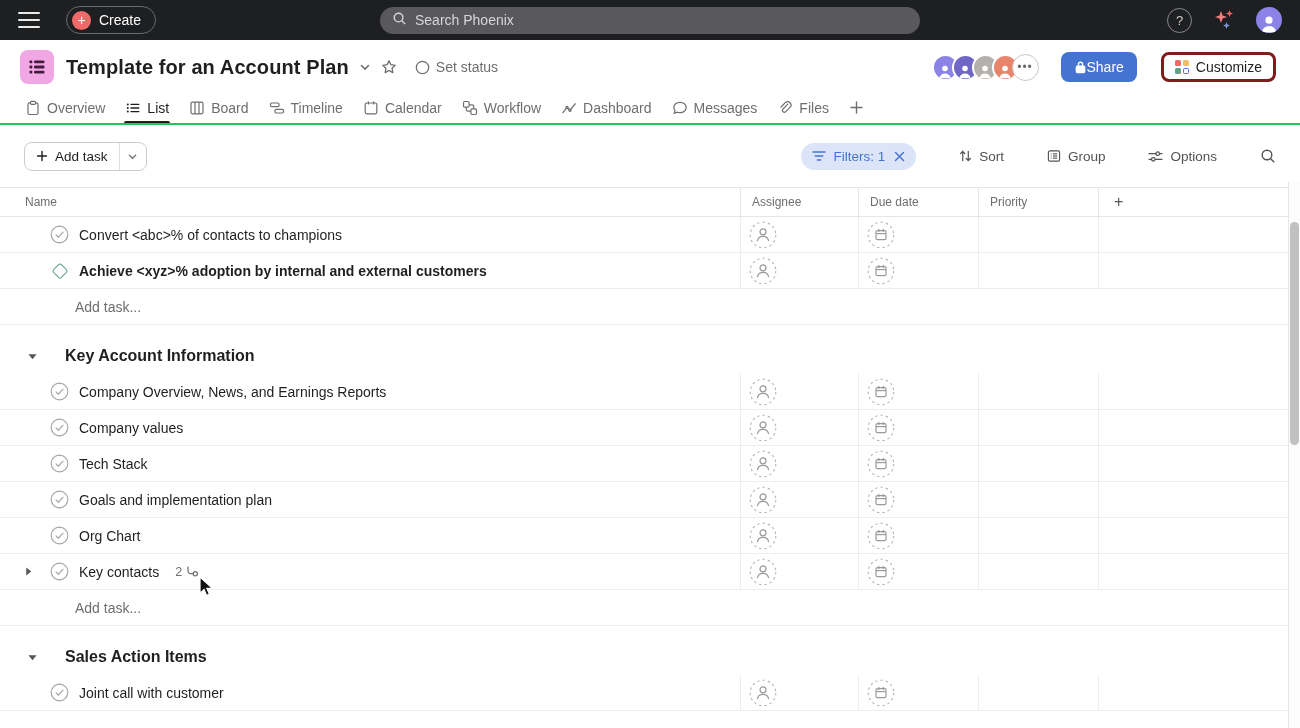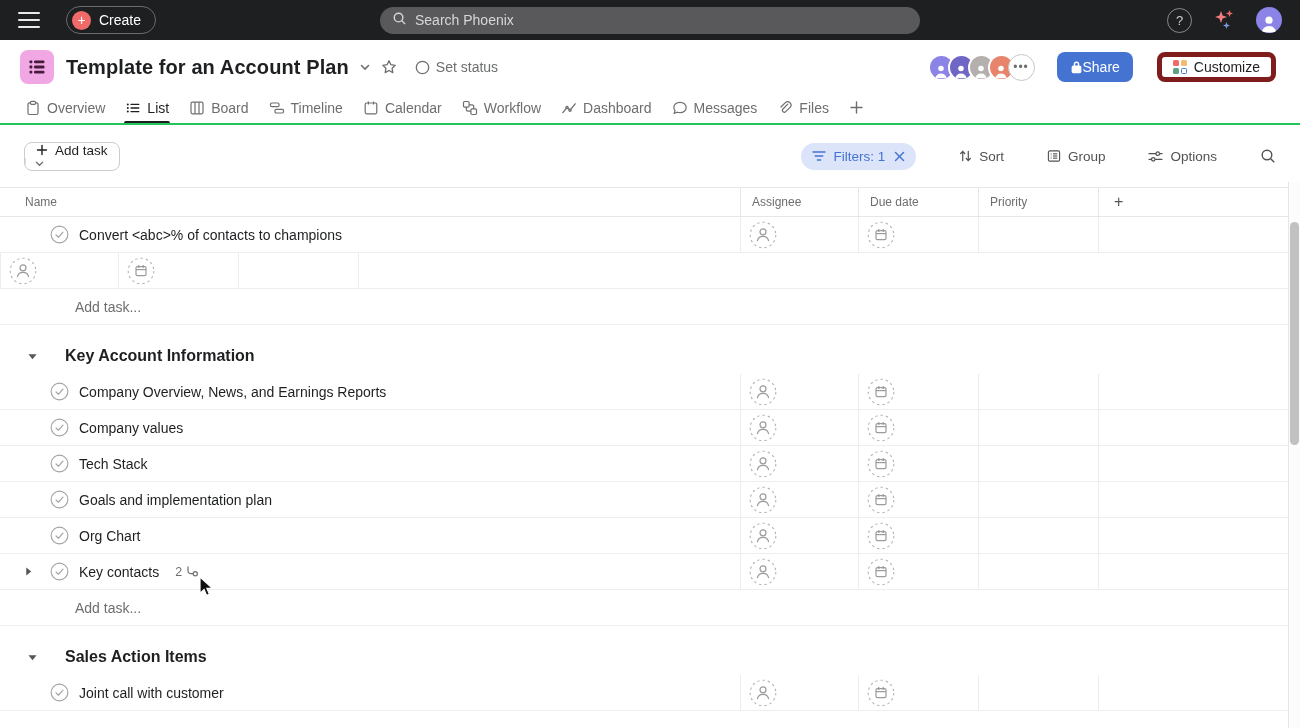--- a/index.html
+++ b/index.html
@@ -25,34 +25,34 @@
   .proj-icon { width:34px; height:34px; border-radius:8px; display:flex; align-items:center; justify-content:center; flex:0 0 auto; cursor:pointer; }
   .proj-title { font-size:20px; font-weight:700; margin-left:12px; letter-spacing:.1px; }
   .title-meta { display:flex; align-items:center; gap:10px; margin-left:10px; color:#6d6e6f; }
   .meta-btn { display:flex; align-items:center; gap:6px; color:#6d6e6f; font-size:14px; cursor:pointer; background:none; border:none; font-family:inherit; }
   .hdr-right { margin-left:auto; display:flex; align-items:center; gap:12px; }
   .avatar-stack { display:flex; align-items:center; }
   .avatar-stack .avatar { width:27px; height:27px; border:2px solid #fff; margin-left:-7px; }
   .avatar-stack .avatar:first-child { margin-left:0; }
   .avatar-more { width:27px; height:27px; border-radius:50%; background:#fff; border:1px solid #c9c6c5; margin-left:-7px; display:flex; align-items:center; justify-content:center; color:#6d6e6f; font-size:12px; letter-spacing:1px; cursor:pointer; }
   .share-btn { display:flex; align-items:center; background:#4573d2; color:#fff; border:none; height:30px; padding:0 13px; border-radius:8px; font-size:14px; cursor:pointer; font-family:inherit; margin-left:10px; }
-  .customize-btn { display:flex; align-items:center; gap:7px; background:#fff; color:#1e1f21; border:5px solid #7f1d1d; height:30px; padding:0 11px; border-radius:8px; font-size:14px; cursor:pointer; font-family:inherit; margin-left:12px; }
+  .customize-btn { display:flex; align-items:center; gap:7px; background:#fff; color:#1e1f21; border:3px solid #7f1d1d; height:30px; padding:0 11px; border-radius:8px; font-size:14px; cursor:pointer; font-family:inherit; margin-left:12px; }
   .cust-ic { display:grid; grid-template-columns:6px 6px; grid-template-rows:6px 6px; gap:2px; }
   .cust-ic i { border-radius:1.5px; }
 
   
   .tabs { display:flex; align-items:stretch; gap:2px; padding:0 16px; height:33px; border-bottom:2px solid #22c55e; }
   .tab { display:flex; align-items:center; gap:6px; padding:0 9px; font-size:14px; color:#6d6e6f; position:relative; cursor:pointer; }
   .tab svg { flex:0 0 auto; }
   .tab.active { color:#1e1f21; }
   .tab.active::after { content:''; position:absolute; left:8px; right:8px; bottom:0; height:2px; background:#1e1f21; border-radius:2px 2px 0 0; }
 
   
   .toolbar { display:flex; align-items:center; padding:0 24px; height:62px; }
-  .addtask { display:flex; height:29px; border:1px solid #cfcbcb; border-radius:8px; overflow:hidden; background:#fff;flex-direction:column; }
+  .addtask { display:flex; height:29px; border:1px solid #cfcbcb; border-radius:8px; overflow:hidden; background:#fff; }
   .addtask .main { display:flex; align-items:center; gap:7px; padding:0 11px; font-size:13.5px; cursor:pointer; }
   .addtask .caret { display:flex; align-items:center; justify-content:center; width:27px; border-left:1px solid #e0dedd; cursor:pointer; color:#6d6e6f; }
   .toolbar-right { margin-left:auto; display:flex; align-items:center; gap:43px; color:#515254; font-size:13.5px; }
   .tbtn { display:flex; align-items:center; gap:7px; cursor:pointer; }
   .filter-pill { display:flex; align-items:center; gap:7px; background:#dbe4f8; color:#4573d2; height:27px; padding:0 11px; border-radius:14px; font-size:13.5px; cursor:pointer; }
   .filter-pill .fx { display:flex; margin-left:2px; cursor:pointer; }
 
   
   .table { position:relative; }
   .thead { display:flex; height:30px; border-top:1px solid #e8e6e5; border-bottom:1px solid #e8e6e5; align-items:center; font-size:12px; color:#6d6e6f; }
@@ -421,20 +421,25 @@
                 <line x1="11.8" y1="8" x2="11.8" y2="11" stroke="#9d9a99" stroke-width="1.2"></line>
                 <line x1="16.2" y1="8" x2="16.2" y2="11" stroke="#9d9a99" stroke-width="1.2"></line>
                 <line x1="9" y1="12.6" x2="19" y2="12.6" stroke="#9d9a99" stroke-width="1.2"></line>
               </svg>
             </span>
           </div>
           <div class="cell cmini c120"></div>
           <div class="cell cextra"></div>
         </div>
         <div class="trow">
+          <div class="cell cname">
+            <span class="row-caret"></span>
+            <span class="milestone"></span>
+            <span class="rowname bold">Achieve &lt;xyz&gt;% adoption by internal and external customers</span>
+          </div>
           <div class="cell cmini c118">
             <span style="display:flex;cursor:pointer;">
               <svg width="28" height="28" viewBox="0 0 28 28" fill="none">
                 <circle cx="14" cy="14" r="12.8" stroke="#b7b3b1" stroke-width="1.1" stroke-dasharray="2.4 3"></circle>
                 <circle cx="14" cy="10.8" r="3" stroke="#9d9a99" stroke-width="1.2"></circle>
                 <path d="M8.3 20.2 a5.8 5.8 0 0 1 11.4 0" stroke="#9d9a99" stroke-width="1.2"></path>
               </svg>
             </span>
           </div>
           <div class="cell cmini c120">

